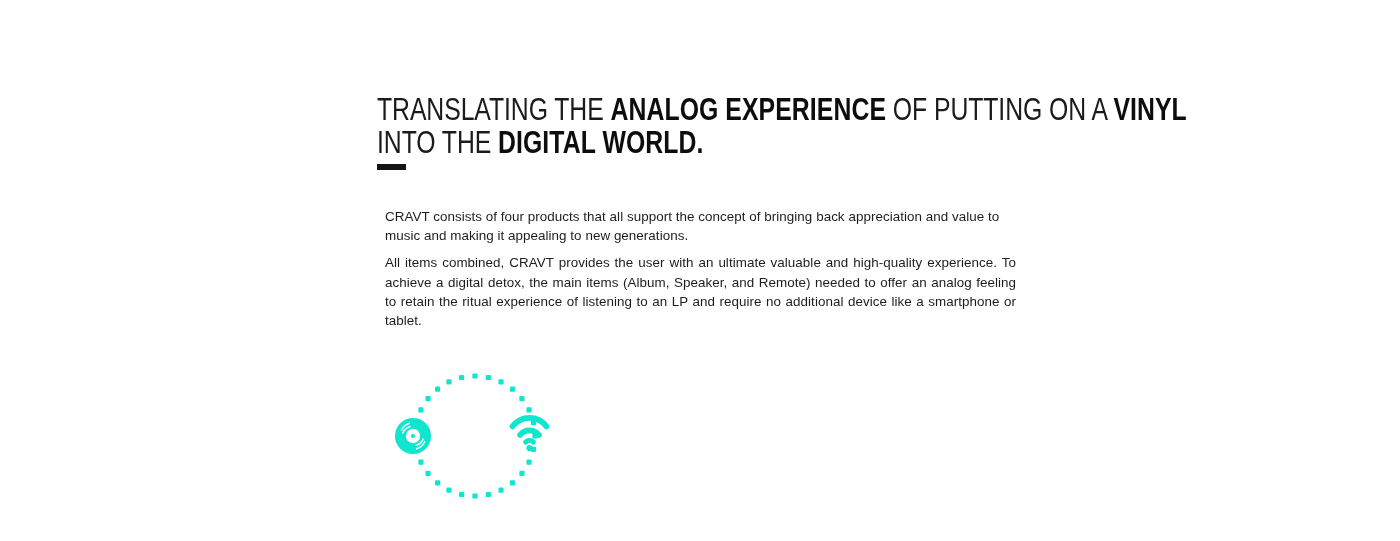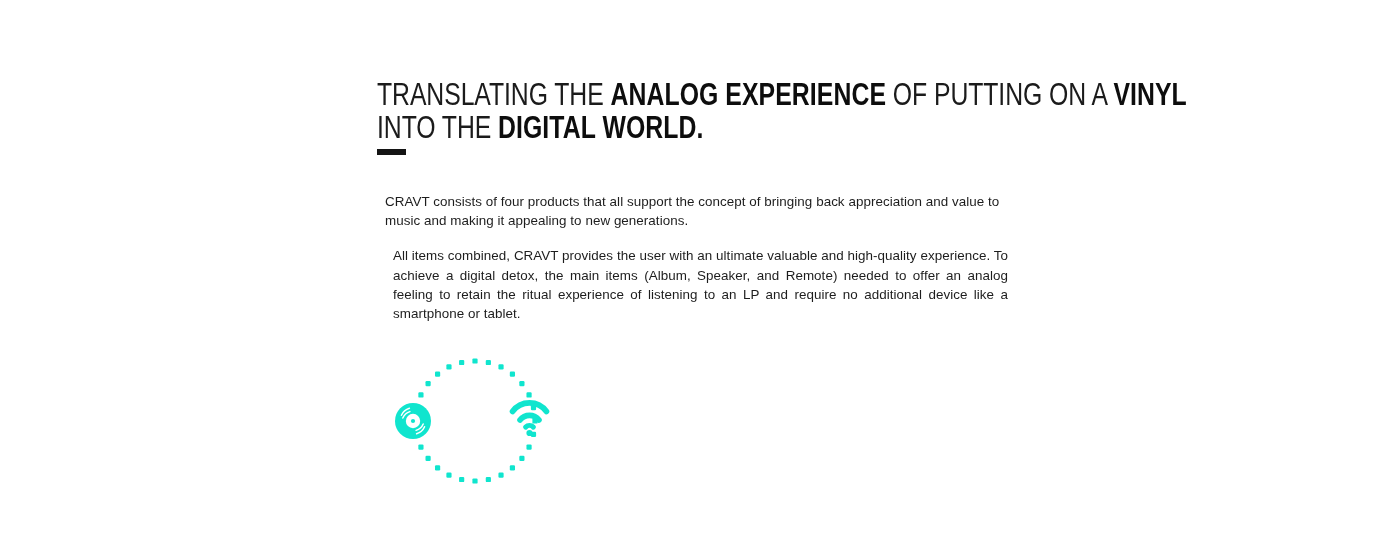--- a/index.html
+++ b/index.html
@@ -19,21 +19,21 @@
   .slide {
     position: absolute;
     inset: 0;
     background: #ffffff;
   }
 
   
   .content {
     position: absolute;
     left: 377px;
-    top: 0;
+    top: 15px;
     width: 646px;
     height: 391px;
   }
 
   
   .headline {
     position: absolute;
     left: 0;
     top: 78px;
     width: 650px;
@@ -77,21 +77,21 @@
     font-size: 13.4px;
     line-height: 19.2px;
     color: #1d1d1d;
     font-weight: 400;
     letter-spacing: 0.05px;
   }
   .para-1 { text-align: left; margin: 8px; }
   .para-2 {
     text-align: justify;
     text-align-last: left;
-    margin: 16px;
+    margin: 8px;
   }
 
   
   .graphic {
     position: absolute;
     left: 18px;
     top: 356px;
     width: 160px;
     height: 132px;
   }

